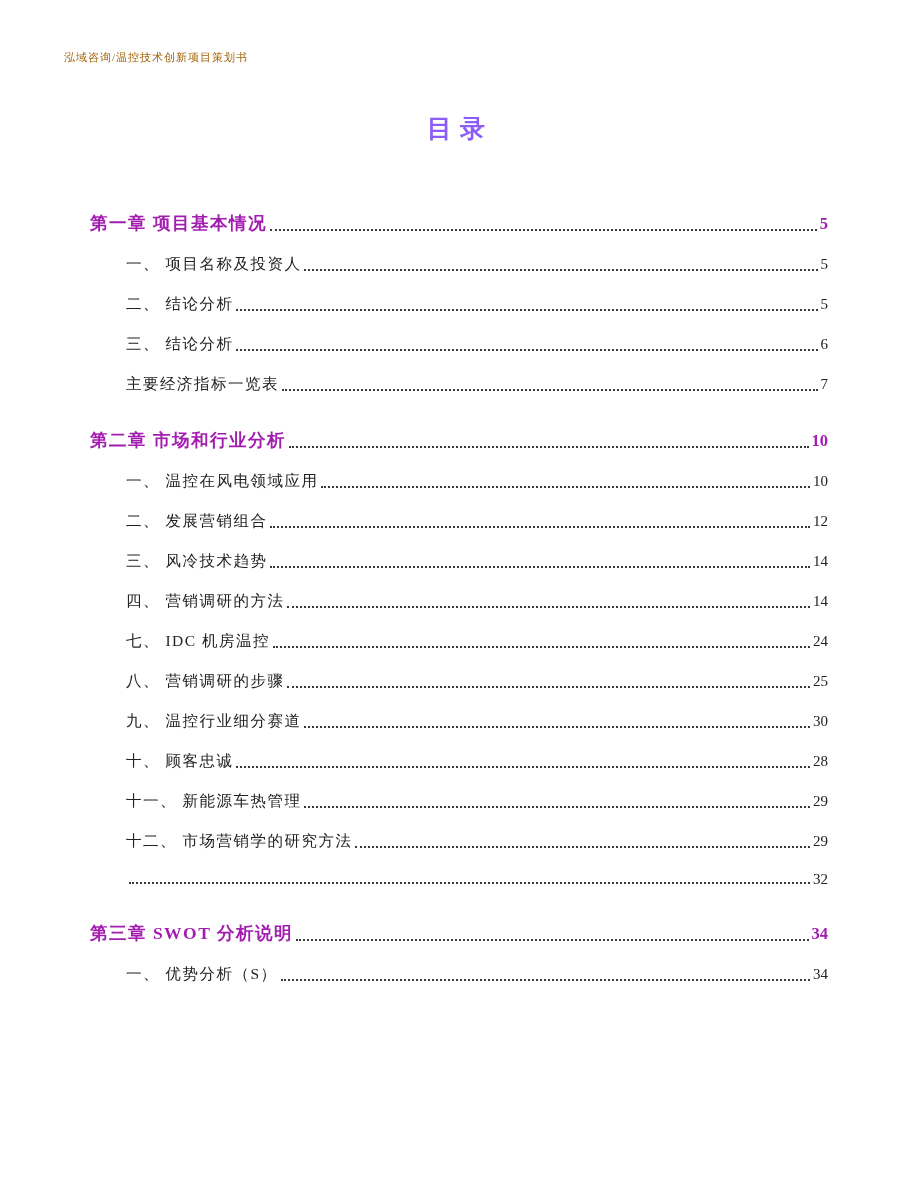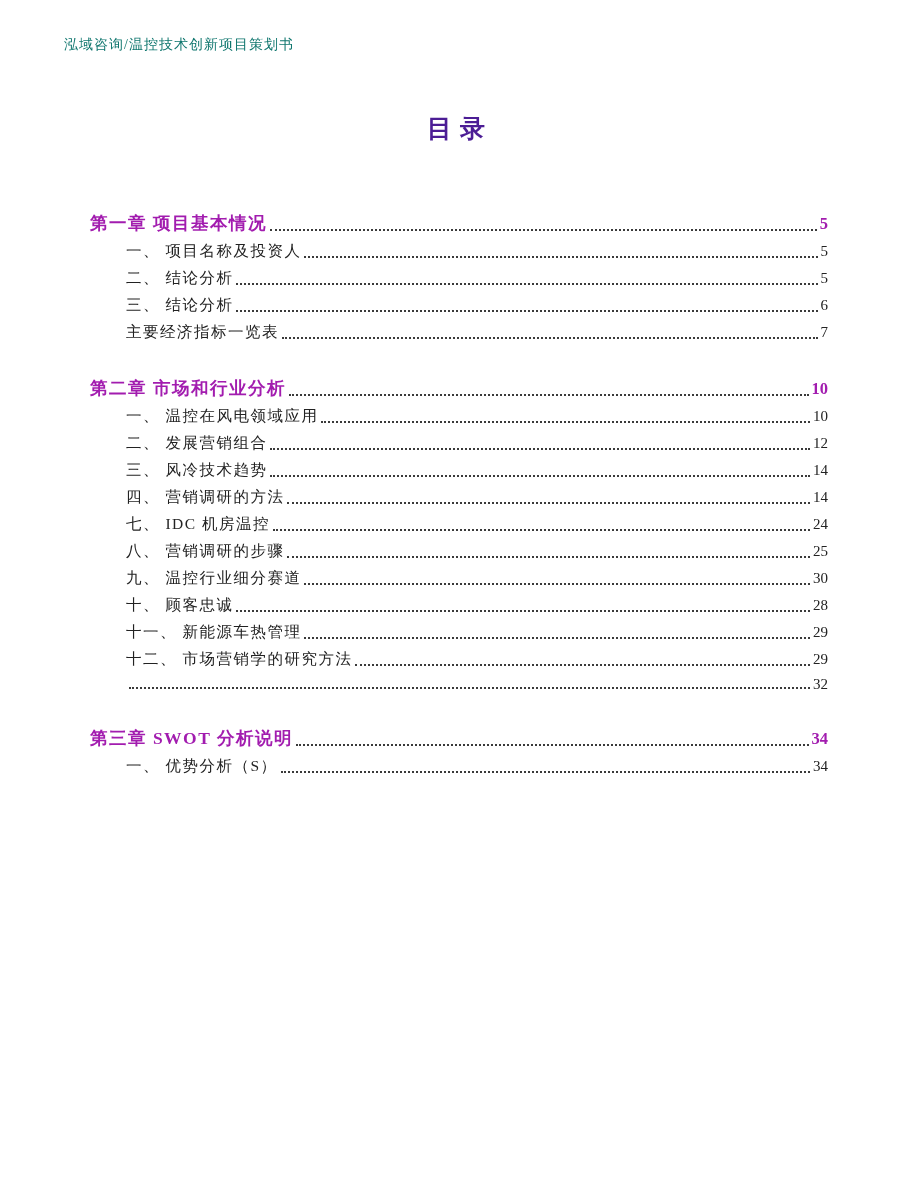--- a/index.html
+++ b/index.html
@@ -11,56 +11,56 @@
     overflow: hidden;
   }
   .page {
     width: 920px;
     height: 1191px;
     background: #ffffff;
     position: relative;
   }
   .doc-header {
     position: absolute;
-    top: 36px;
+    top: 50px;
     left: 64px;
-    font-size: 14px;
-    color: #0f766e;
+    font-size: 11px;
+    color: #a16207;
     letter-spacing: 1px;
   }
   .doc-title {
     position: absolute;
     top: 112px;
     left: 0;
     width: 100%;
     text-align: center;
     font-size: 25px;
     font-weight: bold;
     letter-spacing: 8px;
-    color: #4c1d95;
+    color: #8b5cf6;
   }
   .toc {
     position: absolute;
     top: 178px;
     left: 90px;
     right: 92px;
   }
   .toc-row {
     display: flex;
     align-items: baseline;
     cursor: pointer;
   }
   .toc-row.chapter {
     margin-top: 33px;
     font-size: 17.5px;
     font-weight: bold;
     color: #a21caf;
   }
   .toc-row.sub {
-    margin-top: 6px;
+    margin-top: 19px;
     margin-left: 36px;
     font-size: 15.5px;
     font-weight: normal;
     color: #222;
   }
   .toc-label {
     white-space: nowrap;
     letter-spacing: 1.5px;
   }
   .toc-leader {

